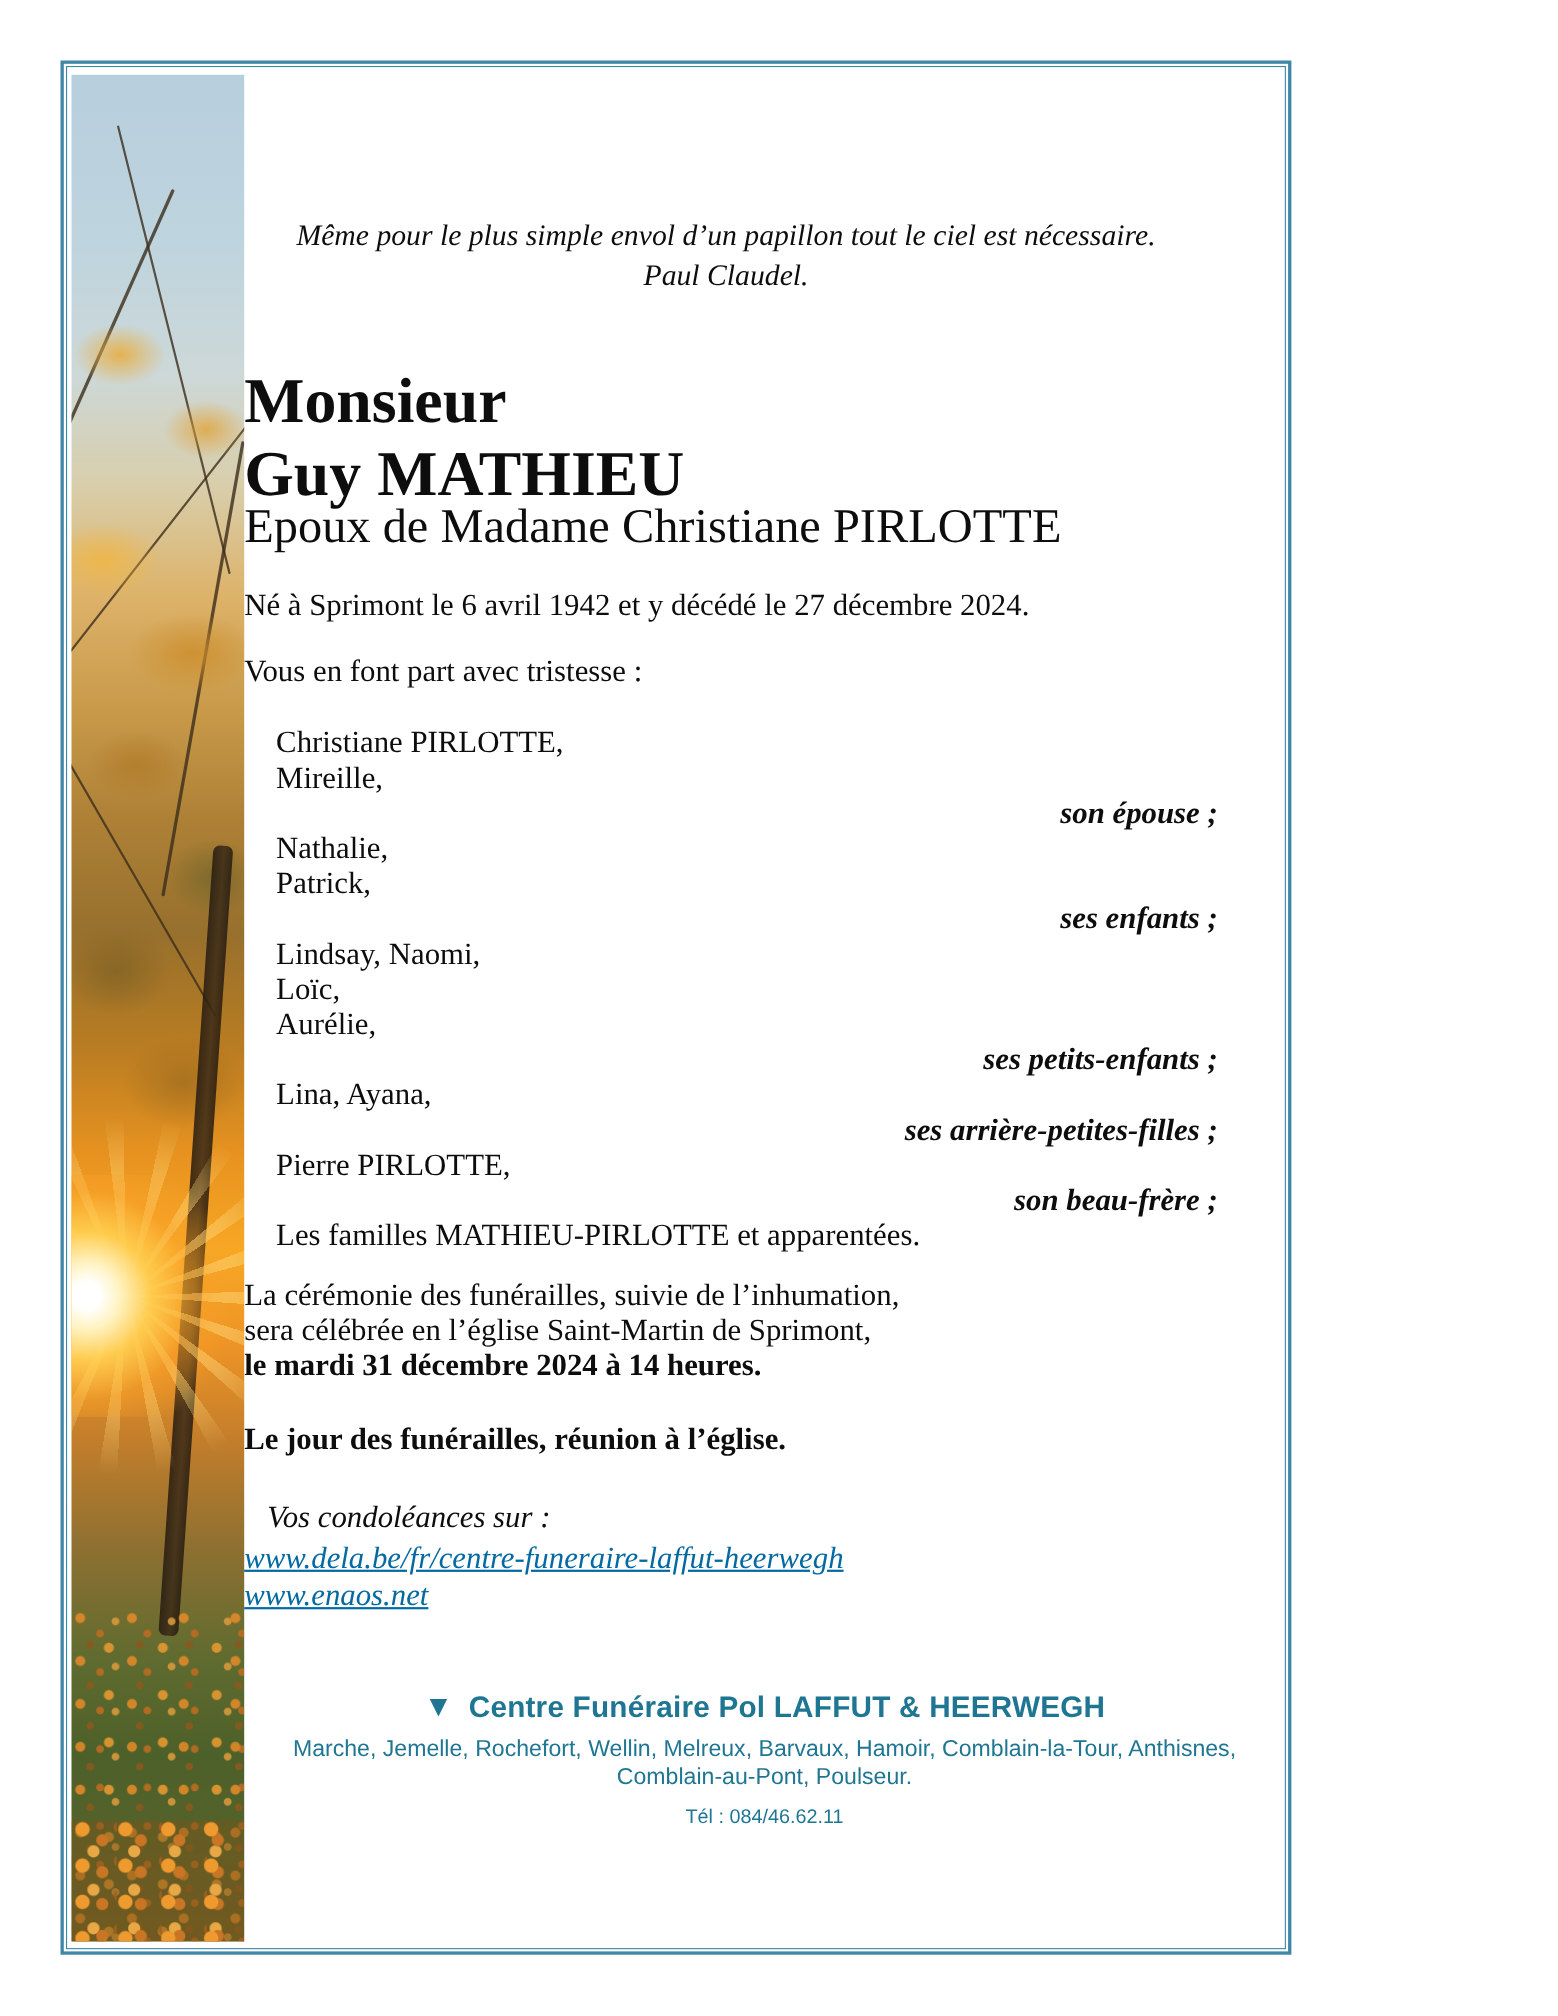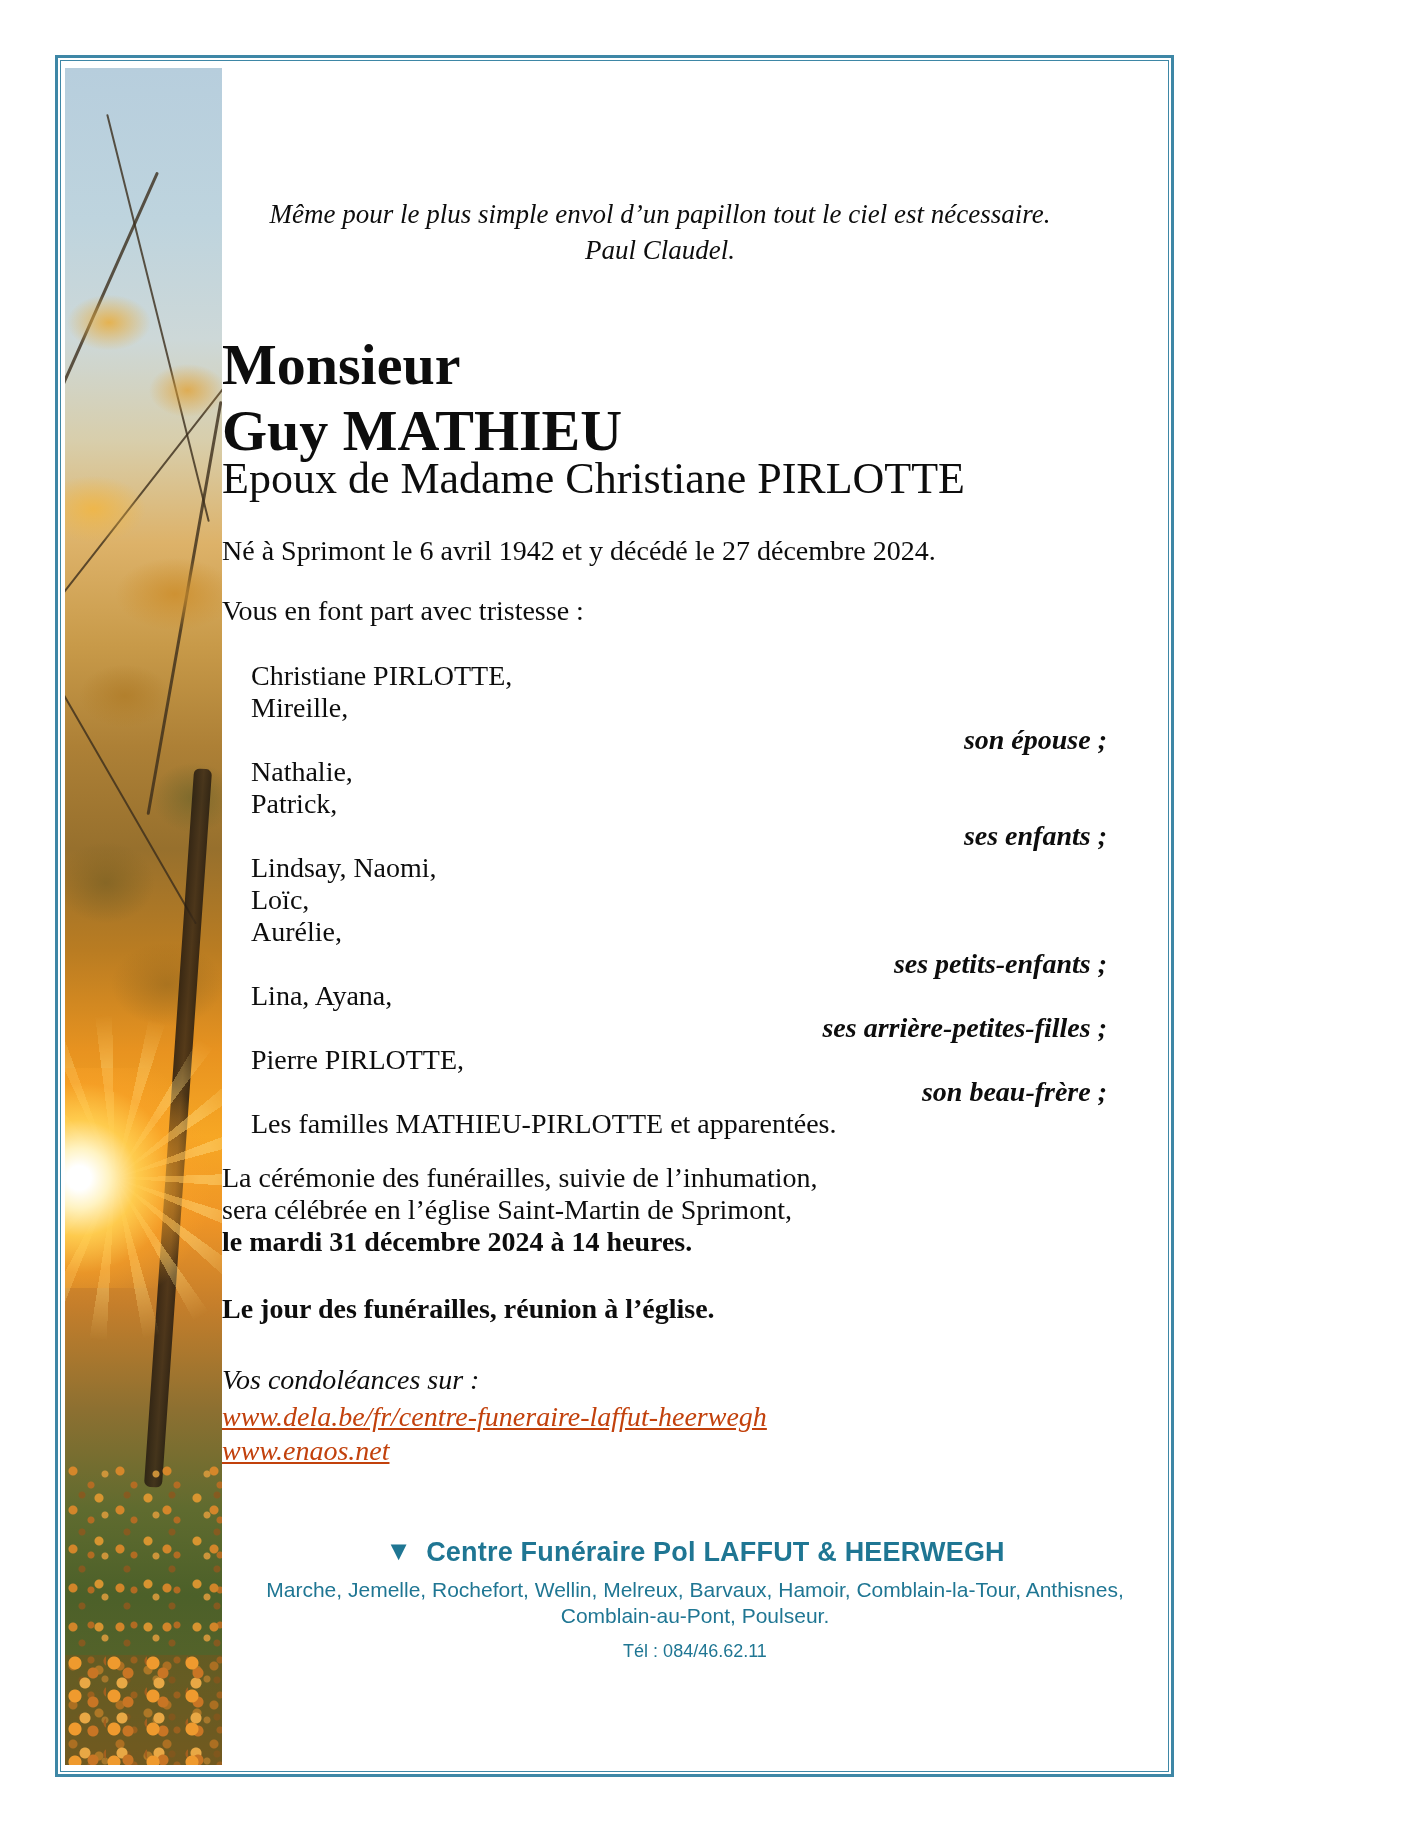--- a/index.html
+++ b/index.html
@@ -108,24 +108,24 @@
   .h-dates{ margin-top:30px; font-size:28px; line-height:34px; }
   .intro{ margin-top:27px; }
   .family{ margin-top:33px; }
   .family .line{ height:32px; }
   .family .left{ padding-left:29px; }
   .family .right{ text-align:right; padding-right:61px; font-weight:bold; font-style:italic; }
   .ceremony{ margin-top:22px; }
   .ceremony .bold, .reunion, .repose{ font-weight:bold; }
   .reunion{ margin-top:35px; }
   .repose{ margin-top:29px; }
-  .condolences-label{ margin-top:38px; font-style:italic; line-height:34px; }
+  .condolences-label{ margin-top:38px; font-style:italic; line-height:34px;padding-left:21px; }
   .links{ margin-top:3px; line-height:34px; }
   .links a{
-    color:#c2410c; font-style:italic; text-decoration:underline;
+    color:#0369a1; font-style:italic; text-decoration:underline;
   }
   .footer{
     margin-top:68px;
     font-family:"Liberation Sans", sans-serif;
     color:#1f7693; text-align:center; padding-right:0;
   }
   .footer .f-title{ font-size:27px; line-height:32px; font-weight:bold; letter-spacing:.2px; }
   .footer .tri{ display:inline-block; margin-right:14px; transform:translateY(-1px); }
   .footer .f-towns{ margin-top:9px;  font-size:21px; line-height:26px; }
   .footer .f-tel{   margin-top:10px; font-size:18px; line-height:24px; }

